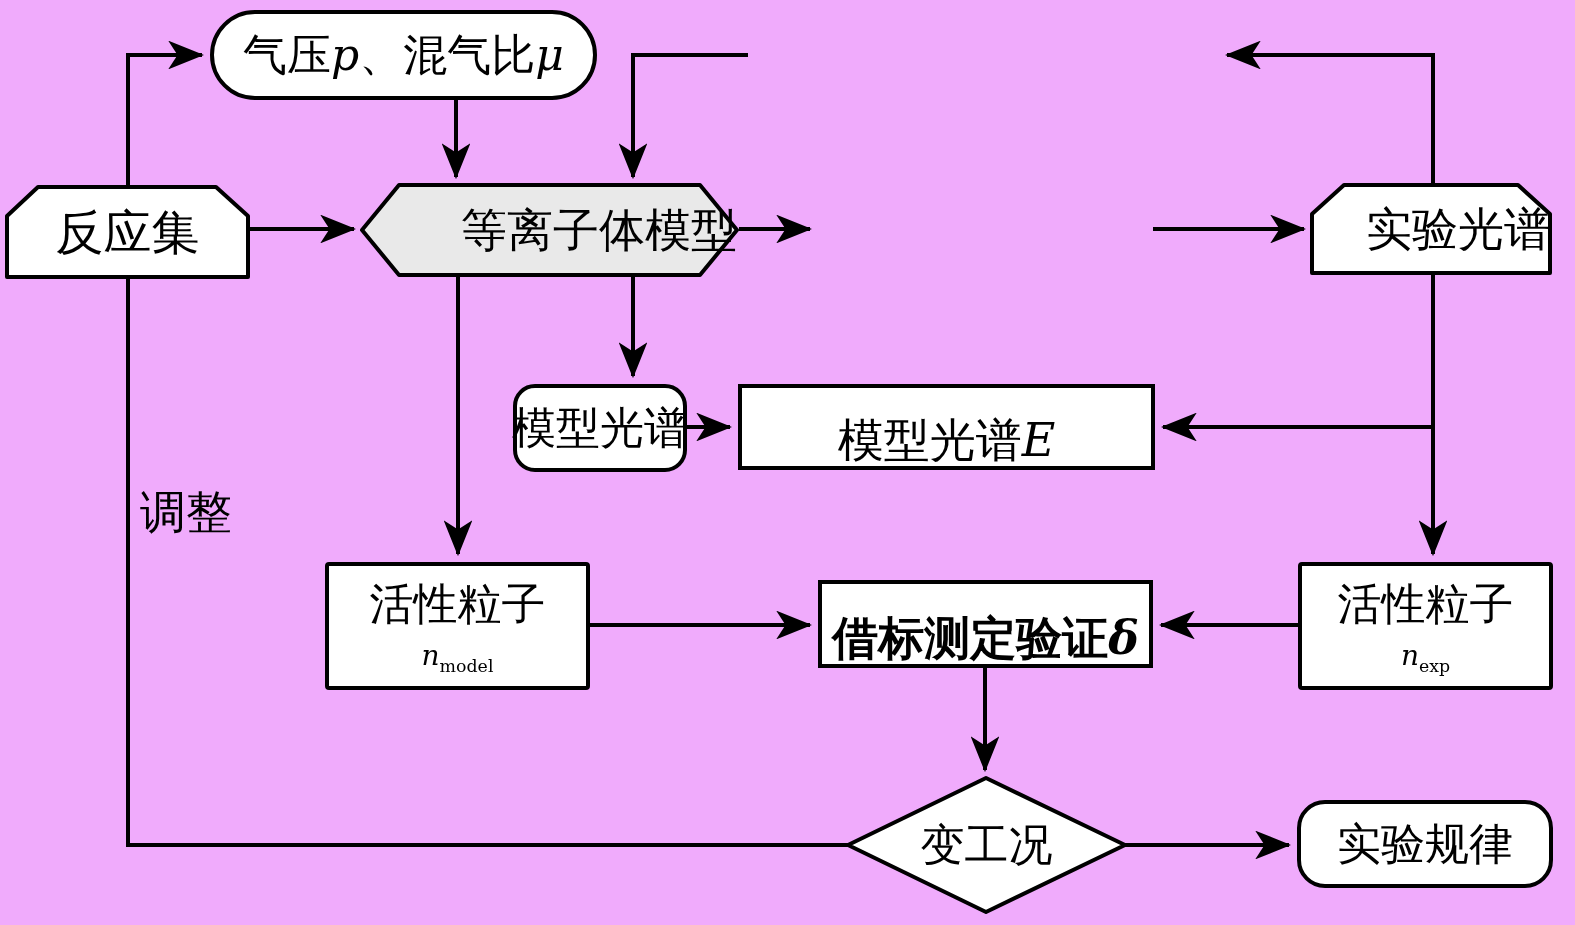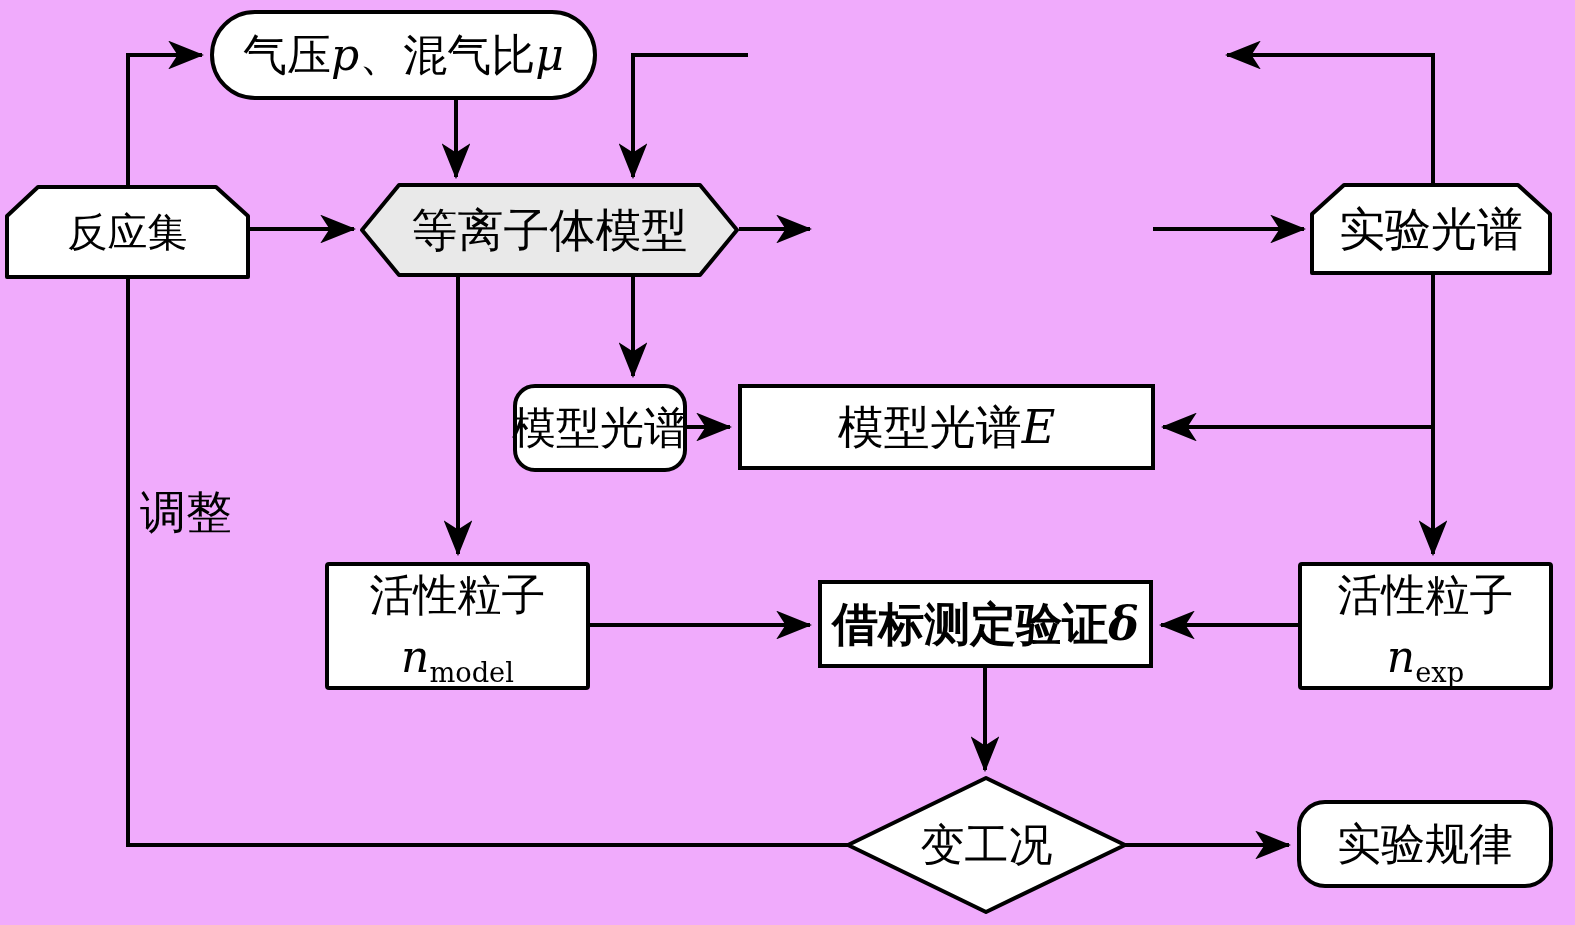--- a/index.html
+++ b/index.html
@@ -17,25 +17,25 @@
   .overlay {
     position:absolute; box-sizing:border-box; background:transparent; border:none;
     display:flex; align-items:center; justify-content:center; text-align:center;
     white-space:nowrap; flex-direction:column; line-height:1.05;
   }
   .stadium { border-radius:46px; }
   .round22 { border-radius:22px; }
   .round28 { border-radius:28px; }
   .round30 { border-radius:4px; }
   .fs44 { font-size:44px; }
-  .fs46 { font-size:46px; }
-  .fs48 { font-size:40px; }
+  .fs46 { font-size:46px;align-items:flex-end; }
+  .fs48 { font-size:48px; }
   .math { font-style:italic; font-family:"DejaVu Serif","Liberation Serif",serif; }
   .math sub, sub.rsub { font-style:normal; font-size:0.62em; line-height:0; }
-  .sublabel { font-size:44px; margin-top:13px; }
+  .sublabel { font-size:28px; margin-top:13px; }
   .free-label { position:absolute; font-size:46px; white-space:nowrap; }
 </style>
 </head>
 <body>
 
 <div class="canvas">
 
   <svg class="connectors" width="1575" height="925" viewBox="0 0 1575 925" xmlns="http://www.w3.org/2000/svg">
     <defs>
       <marker id="arrow" viewBox="0 0 10 8" refX="9.4" refY="4" markerWidth="9" markerHeight="7.2" orient="auto-start-reverse">

